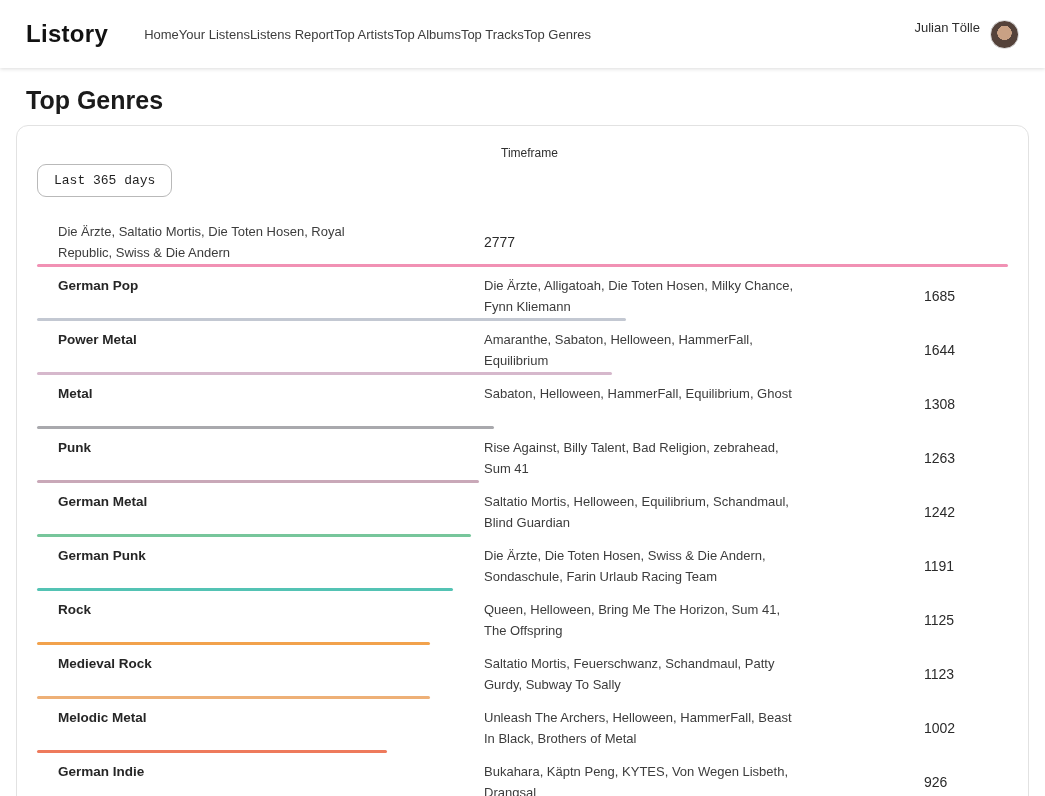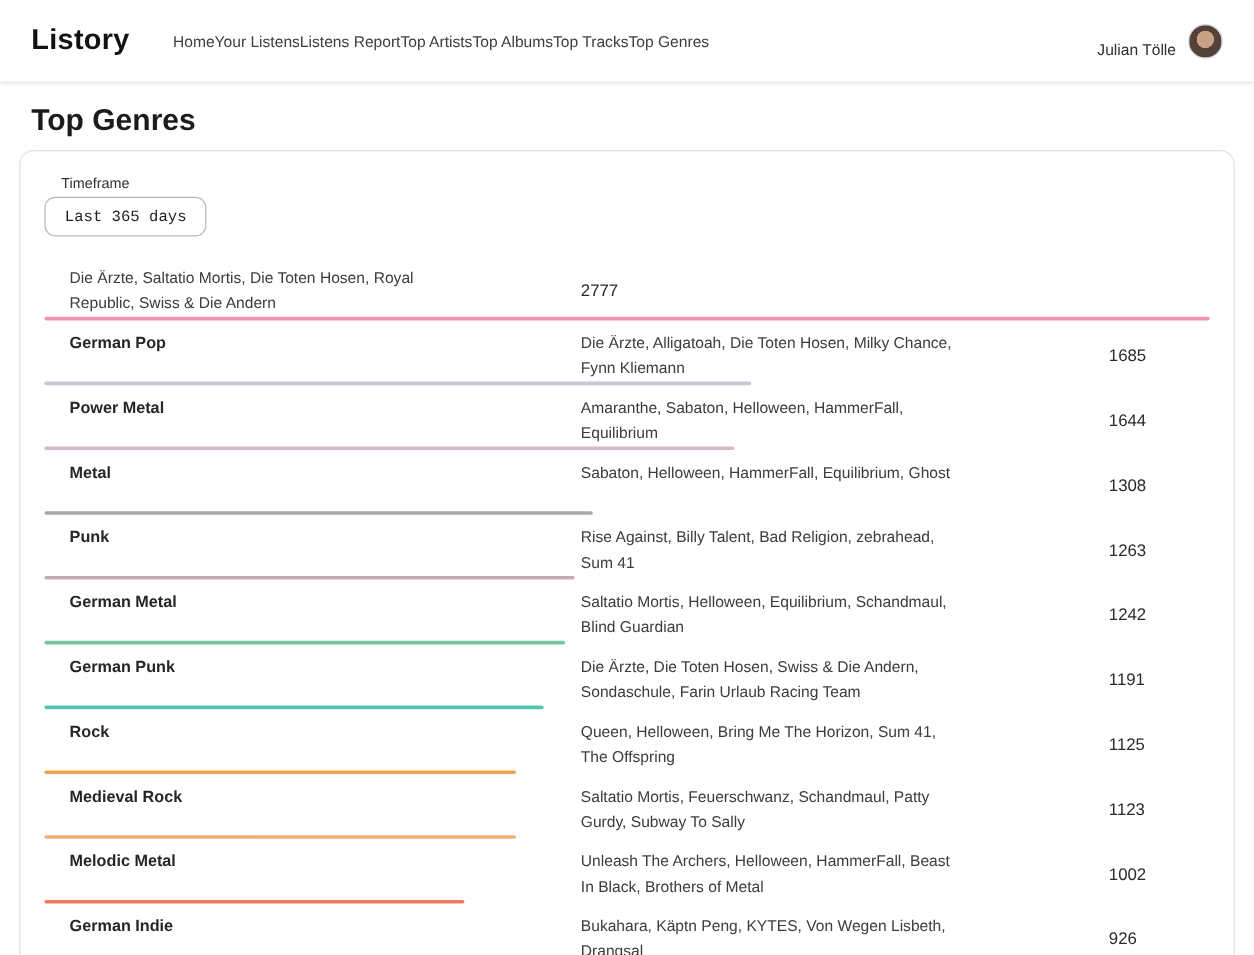--- a/index.html
+++ b/index.html
@@ -20,21 +20,21 @@
   }
   .brand {
     font-size:24px; font-weight:800; color:#121212;
     letter-spacing:0.3px; cursor:pointer;
   }
   .nav-links { display:flex; align-items:center; margin-left:36px; flex:1; }
   .nav-link {
     font-size:13px; color:#3d3d3d; text-decoration:none; cursor:pointer;
     white-space:nowrap;
   }
-  .user { display:flex; align-items:flex-end; gap:10px; }
+  .user { display:flex; align-items:flex-start; gap:10px; }
   .user-name { font-size:13px; color:#2e2e2e; }
   .avatar {
     width:29px; height:29px; border-radius:50%;
     background:radial-gradient(circle at 50% 44%, #c9a184 0 35%, #54423a 36% 100%);
     border:1px solid #d8d8d8;
     cursor:pointer;
   }
 
   
   .page { padding:0 16px; }
@@ -46,20 +46,21 @@
   .card {
     background:#fff;
     border:1px solid #e2e2e2;
     border-radius:12px;
     padding:20px 20px 24px;
   }
 
   .timeframe-label {
     font-size:12px; color:#2f2f2f;
     margin:0 0 4px 14px;
+    text-align:center;
   }
   .timeframe-select {
     display:inline-block;
     border:1px solid #b9b9b9;
     border-radius:9px;
     padding:8px 16px;
     font-size:13px; color:#1f1f1f;
     background:#fff;
     cursor:pointer;
     margin-bottom:16px;

